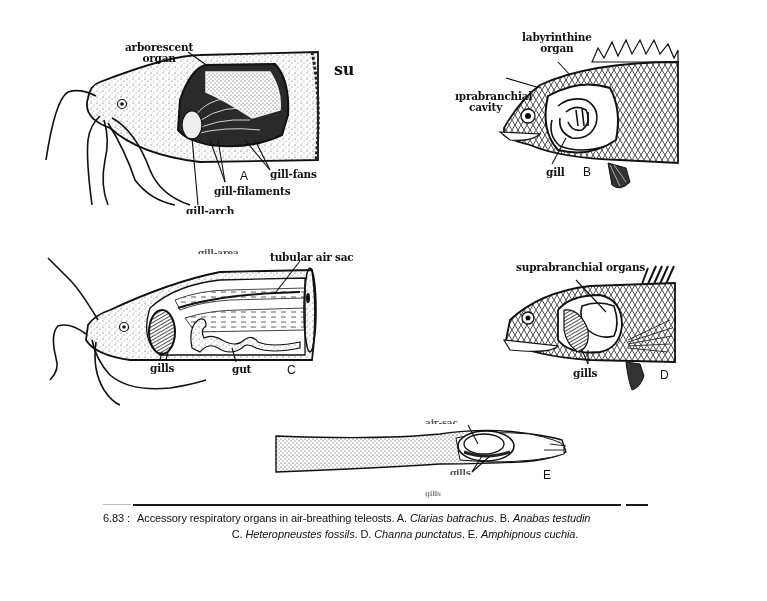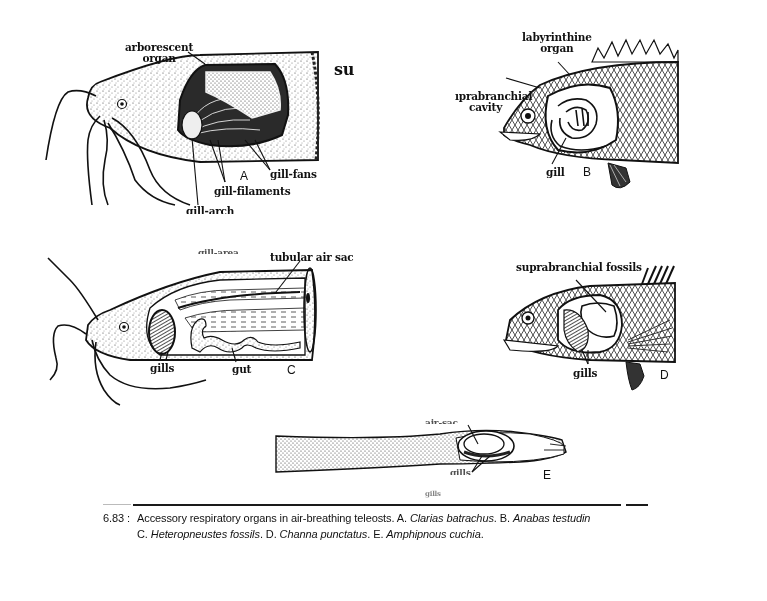--- a/index.html
+++ b/index.html
@@ -12,21 +12,21 @@
            letter-spacing: -0.2px; }
     .lbl.c { text-align: center; }
     .lbl.faded { color: #333; opacity: 0.85; font-size: 9px; }
     .letter { position: absolute; font-family: "Liberation Sans", sans-serif; font-size: 12px;
               color: #111; }
     .rule { position: absolute; height: 2px; background: #1a1a1a; }
     .caption { position: absolute; left: 103px; top: 510px; width: 570px;
                font-family: "Liberation Sans", sans-serif; font-size: 11px; line-height: 16px;
                color: #111; letter-spacing: -0.1px; }
     .caption .num { display: inline-block; width: 34px; }
-    .caption .ln2 { padding-left: 34px; display: block; }
+    .caption .ln2 { padding-left: 34px; display: block; text-align: center; }
     .caption i { font-style: italic; }
   </style>
 </head>
 <body>
 
 <div class="panel" style="left:0;top:0;width:380px;height:215px;">
   <svg width="380" height="215">
     <defs>
       <pattern id="stip" width="6" height="6" patternUnits="userSpaceOnUse">
         <rect width="6" height="6" fill="#fff"></rect>
@@ -218,21 +218,21 @@
     <circle cx="58" cy="78" r="2.5" fill="#111"></circle>
 
     <path d="M156 122 Q158 140 162 150 Q170 148 174 136 L170 124 Z" fill="#333" stroke="#111" stroke-width="1"></path>
 
     <g stroke="#111" stroke-width="1.1" fill="none">
       <line x1="106" y1="40" x2="136" y2="72"></line>
       <line x1="118" y1="124" x2="112" y2="110"></line>
       <line x1="118" y1="124" x2="118" y2="110"></line>
     </g>
   </svg>
-  <div class="lbl" style="left:46px;top:22px;">suprabranchial fossils</div>
+  <div class="lbl" style="left:46px;top:22px;">suprabranchial organs</div>
   <div class="lbl" style="left:103px;top:128px;">gills</div>
   <div class="letter" style="left:190px;top:128px;">D</div>
 </div>
 
 <div class="panel" style="left:260px;top:410px;width:340px;height:90px;">
   <svg width="340" height="90">
 
     <path d="M16 26 Q120 30 180 24 Q220 18 255 22 Q290 26 302 30 L306 42 Q290 50 260 52 Q210 54 180 54 Q120 58 16 62 Z" fill="url(#stipDense)" stroke="#111" stroke-width="1.4"></path>
     <path d="M196 28 Q230 20 270 24 Q300 30 304 36 L304 44 Q280 52 230 52 L200 50 Z" fill="#fff" stroke="#111" stroke-width="1"></path>
 

